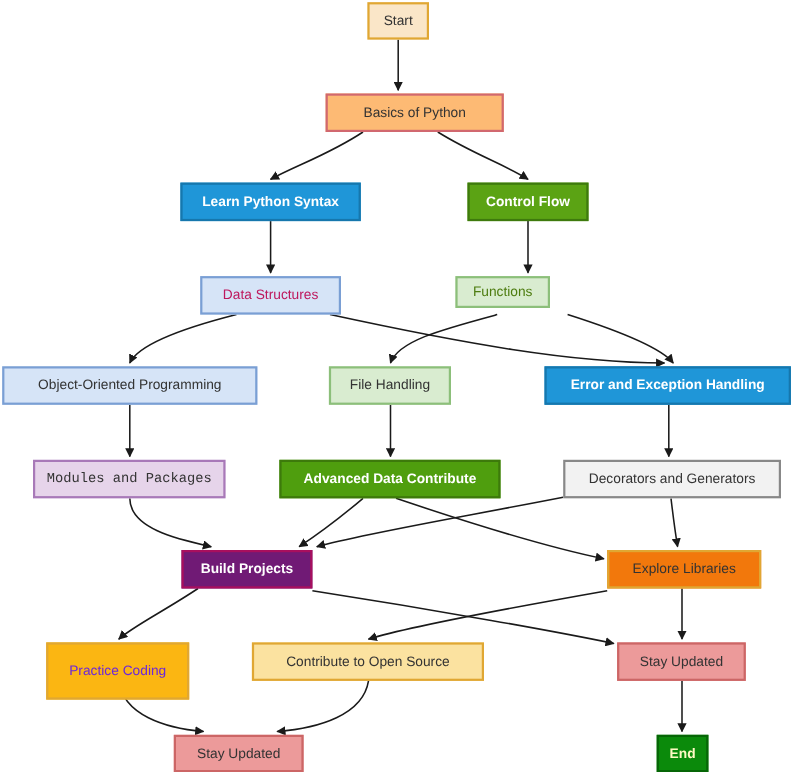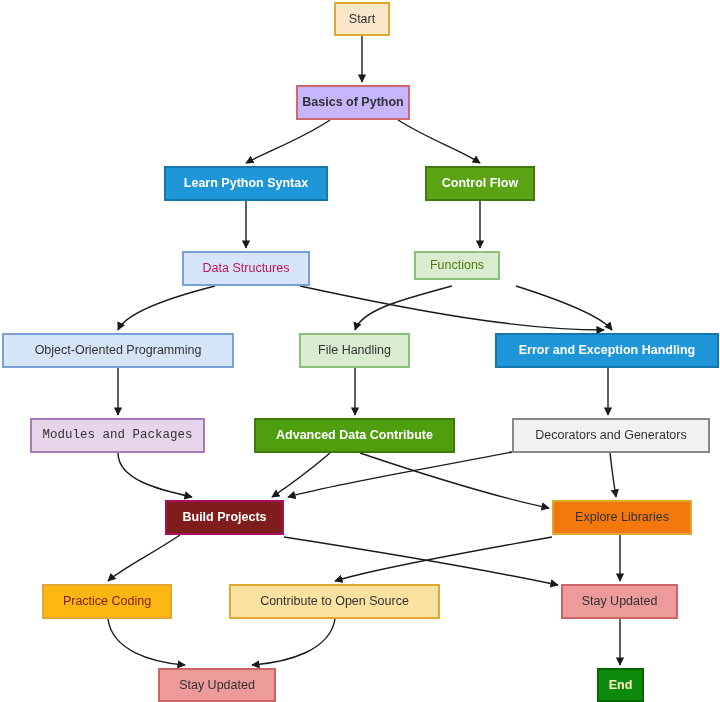--- a/index.html
+++ b/index.html
@@ -75,21 +75,21 @@
         <path d="M 620,535 L 620,581" fill="none" stroke="#1a1a1a" stroke-width="1.4" marker-end="url(#arrow)"></path>
         <path d="M 108,619 C 112,650 150,662 185,665" fill="none" stroke="#1a1a1a" stroke-width="1.4" marker-end="url(#arrow)"></path>
         <path d="M 335,619 C 330,650 290,662 252,665" fill="none" stroke="#1a1a1a" stroke-width="1.4" marker-end="url(#arrow)"></path>
         <path d="M 620,619 L 620,665" fill="none" stroke="#1a1a1a" stroke-width="1.4" marker-end="url(#arrow)"></path>
       </g>
   </svg>
   <div id="node-layer">
       <div class="node" style="left: 334px; top: 2px; width: 56px; height: 34px; background: rgb(250, 230, 200); border-color: rgb(224, 167, 51); color: rgb(51, 51, 51);">
         <span>Start</span>
       </div>
-      <div class="node" style="left: 296px; top: 85px; width: 114px; height: 35px; background: #c4b5fd; border-color: rgb(209, 104, 111); color: rgb(51, 51, 51); font-weight: bold;">
+      <div class="node" style="left: 296px; top: 85px; width: 162px; height: 35px; background: #fdba74; border-color: rgb(209, 104, 111); color: rgb(51, 51, 51);">
         <span>Basics of Python</span>
       </div>
       <div class="node bold" style="left: 164px; top: 166px; width: 164px; height: 35px; background: rgb(31, 150, 216); border-color: rgb(22, 119, 173); color: rgb(255, 255, 255);">
         <span>Learn Python Syntax</span>
       </div>
       <div class="node bold" style="left: 425px; top: 166px; width: 110px; height: 35px; background: rgb(91, 163, 20); border-color: rgb(62, 122, 13); color: rgb(255, 255, 255);">
         <span>Control Flow</span>
       </div>
       <div class="node" style="left: 182px; top: 251px; width: 128px; height: 35px; background: rgb(214, 228, 247); border-color: rgb(122, 159, 212); color: #be185d;">
         <span>Data Structures</span>
@@ -108,27 +108,27 @@
       </div>
       <div class="node" style="left: 30px; top: 418px; width: 175px; height: 35px; background: rgb(230, 212, 234); border-color: rgb(168, 121, 184); color: rgb(51, 51, 51); font-family: Liberation Mono, monospace;">
         <span>Modules and Packages</span>
       </div>
       <div class="node bold" style="left: 254px; top: 418px; width: 201px; height: 35px; background: rgb(79, 158, 14); border-color: rgb(61, 122, 11); color: rgb(255, 255, 255);">
         <span>Advanced Data Contribute</span>
       </div>
       <div class="node" style="left: 512px; top: 418px; width: 198px; height: 35px; background: rgb(242, 242, 242); border-color: rgb(136, 136, 136); color: rgb(51, 51, 51);">
         <span>Decorators and Generators</span>
       </div>
-      <div class="node bold" style="left: 165px; top: 500px; width: 119px; height: 35px; background: #7f1d1d; border-color: rgb(168, 15, 94); color: rgb(255, 255, 255);">
+      <div class="node bold" style="left: 165px; top: 500px; width: 119px; height: 35px; background: #701a75; border-color: rgb(168, 15, 94); color: rgb(255, 255, 255);">
         <span>Build Projects</span>
       </div>
       <div class="node" style="left: 552px; top: 500px; width: 140px; height: 35px; background: rgb(242, 120, 12); border-color: rgb(224, 167, 51); color: rgb(51, 51, 51);">
         <span>Explore Libraries</span>
       </div>
-      <div class="node" style="left: 42px; top: 584px; width: 130px; height: 35px; background: rgb(251, 182, 18); border-color: rgb(224, 167, 51); color: #7f1d1d;">
+      <div class="node" style="left: 42px; top: 584px; width: 130px; height: 52px; background: rgb(251, 182, 18); border-color: rgb(224, 167, 51); color: #6d28d9;">
         <span>Practice Coding</span>
       </div>
       <div class="node" style="left: 229px; top: 584px; width: 211px; height: 35px; background: rgb(251, 226, 160); border-color: rgb(224, 167, 51); color: rgb(51, 51, 51);">
         <span>Contribute to Open Source</span>
       </div>
       <div class="node" style="left: 561px; top: 584px; width: 117px; height: 35px; background: rgb(236, 154, 154); border-color: rgb(204, 102, 102); color: rgb(51, 51, 51);">
         <span>Stay Updated</span>
       </div>
       <div class="node" style="left: 158px; top: 668px; width: 118px; height: 34px; background: rgb(236, 154, 154); border-color: rgb(204, 102, 102); color: rgb(51, 51, 51);">
         <span>Stay Updated</span>

